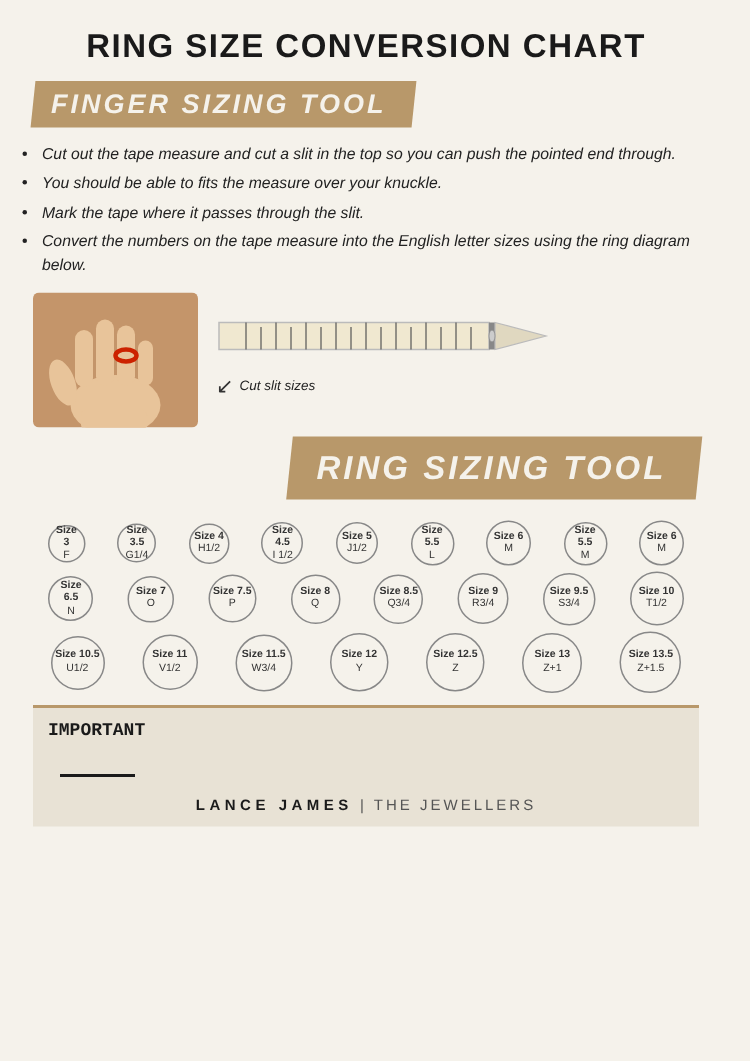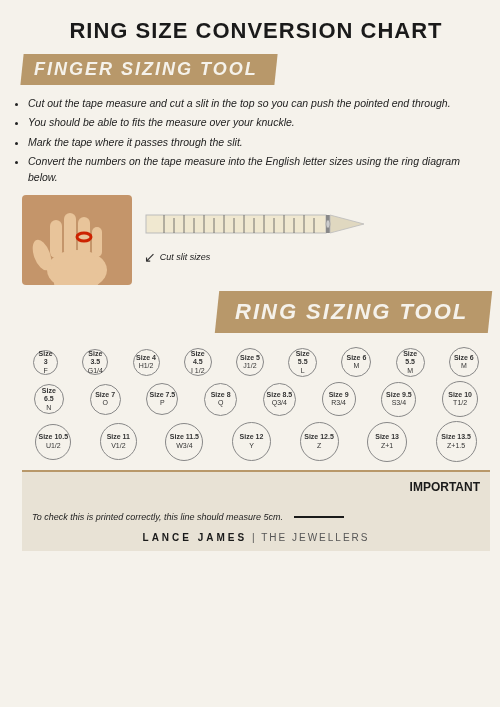--- a/index.html
+++ b/index.html
@@ -9,21 +9,21 @@
       background: #f5f2eb;
       font-family: Arial, sans-serif;
       padding: 0;
       overflow-x: hidden;
     }
 
     .page {
       width: 500px;
       min-height: 707px;
       background: #f5f2eb;
-      padding: 18px 10px 10px 22px;
+      padding: 18px 34px 10px 22px;
       position: relative;
     }
 
     .main-title {
       text-align: center;
       font-size: 22px;
       font-weight: 900;
       letter-spacing: 1px;
       color: #1a1a1a;
       margin-bottom: 10px;
@@ -161,22 +161,21 @@
       border-top: 2px solid #b8986a;
       background: #e8e2d5;
       padding: 8px 10px 8px 10px;
       margin-top: 6px;
     }
     .important-title {
       font-size: 12px;
       font-weight: 900;
       color: #1a1a1a;
       margin-bottom: 3px;
-      font-family: Liberation Sans, sans-serif;
-      text-align: right;
+      font-family: Liberation Mono, monospace;
     }
     .important-text {
       font-size: 9px;
       color: #222;
       font-style: italic;
       line-height: 1.5;
     }
     .important-line {
       width: 50px;
       height: 2px;
@@ -442,21 +441,20 @@
           </div>
         </div>
       </div>
   </div>
 
   <div class="important-section">
     <div class="important-title">IMPORTANT</div>
     <div class="important-text">
       <br>
       <span>
-        <span>To check this is printed correctly, this line should measure 5cm.</span>
         <span class="important-line"></span>
       </span>
     </div>
     <div class="important-footer" style="margin-top:8px;">
       <div></div>
       <div class="brand-text">
         <strong>LANCE JAMES</strong>
         <span> | </span>
         <span>THE JEWELLERS</span>
       </div>

